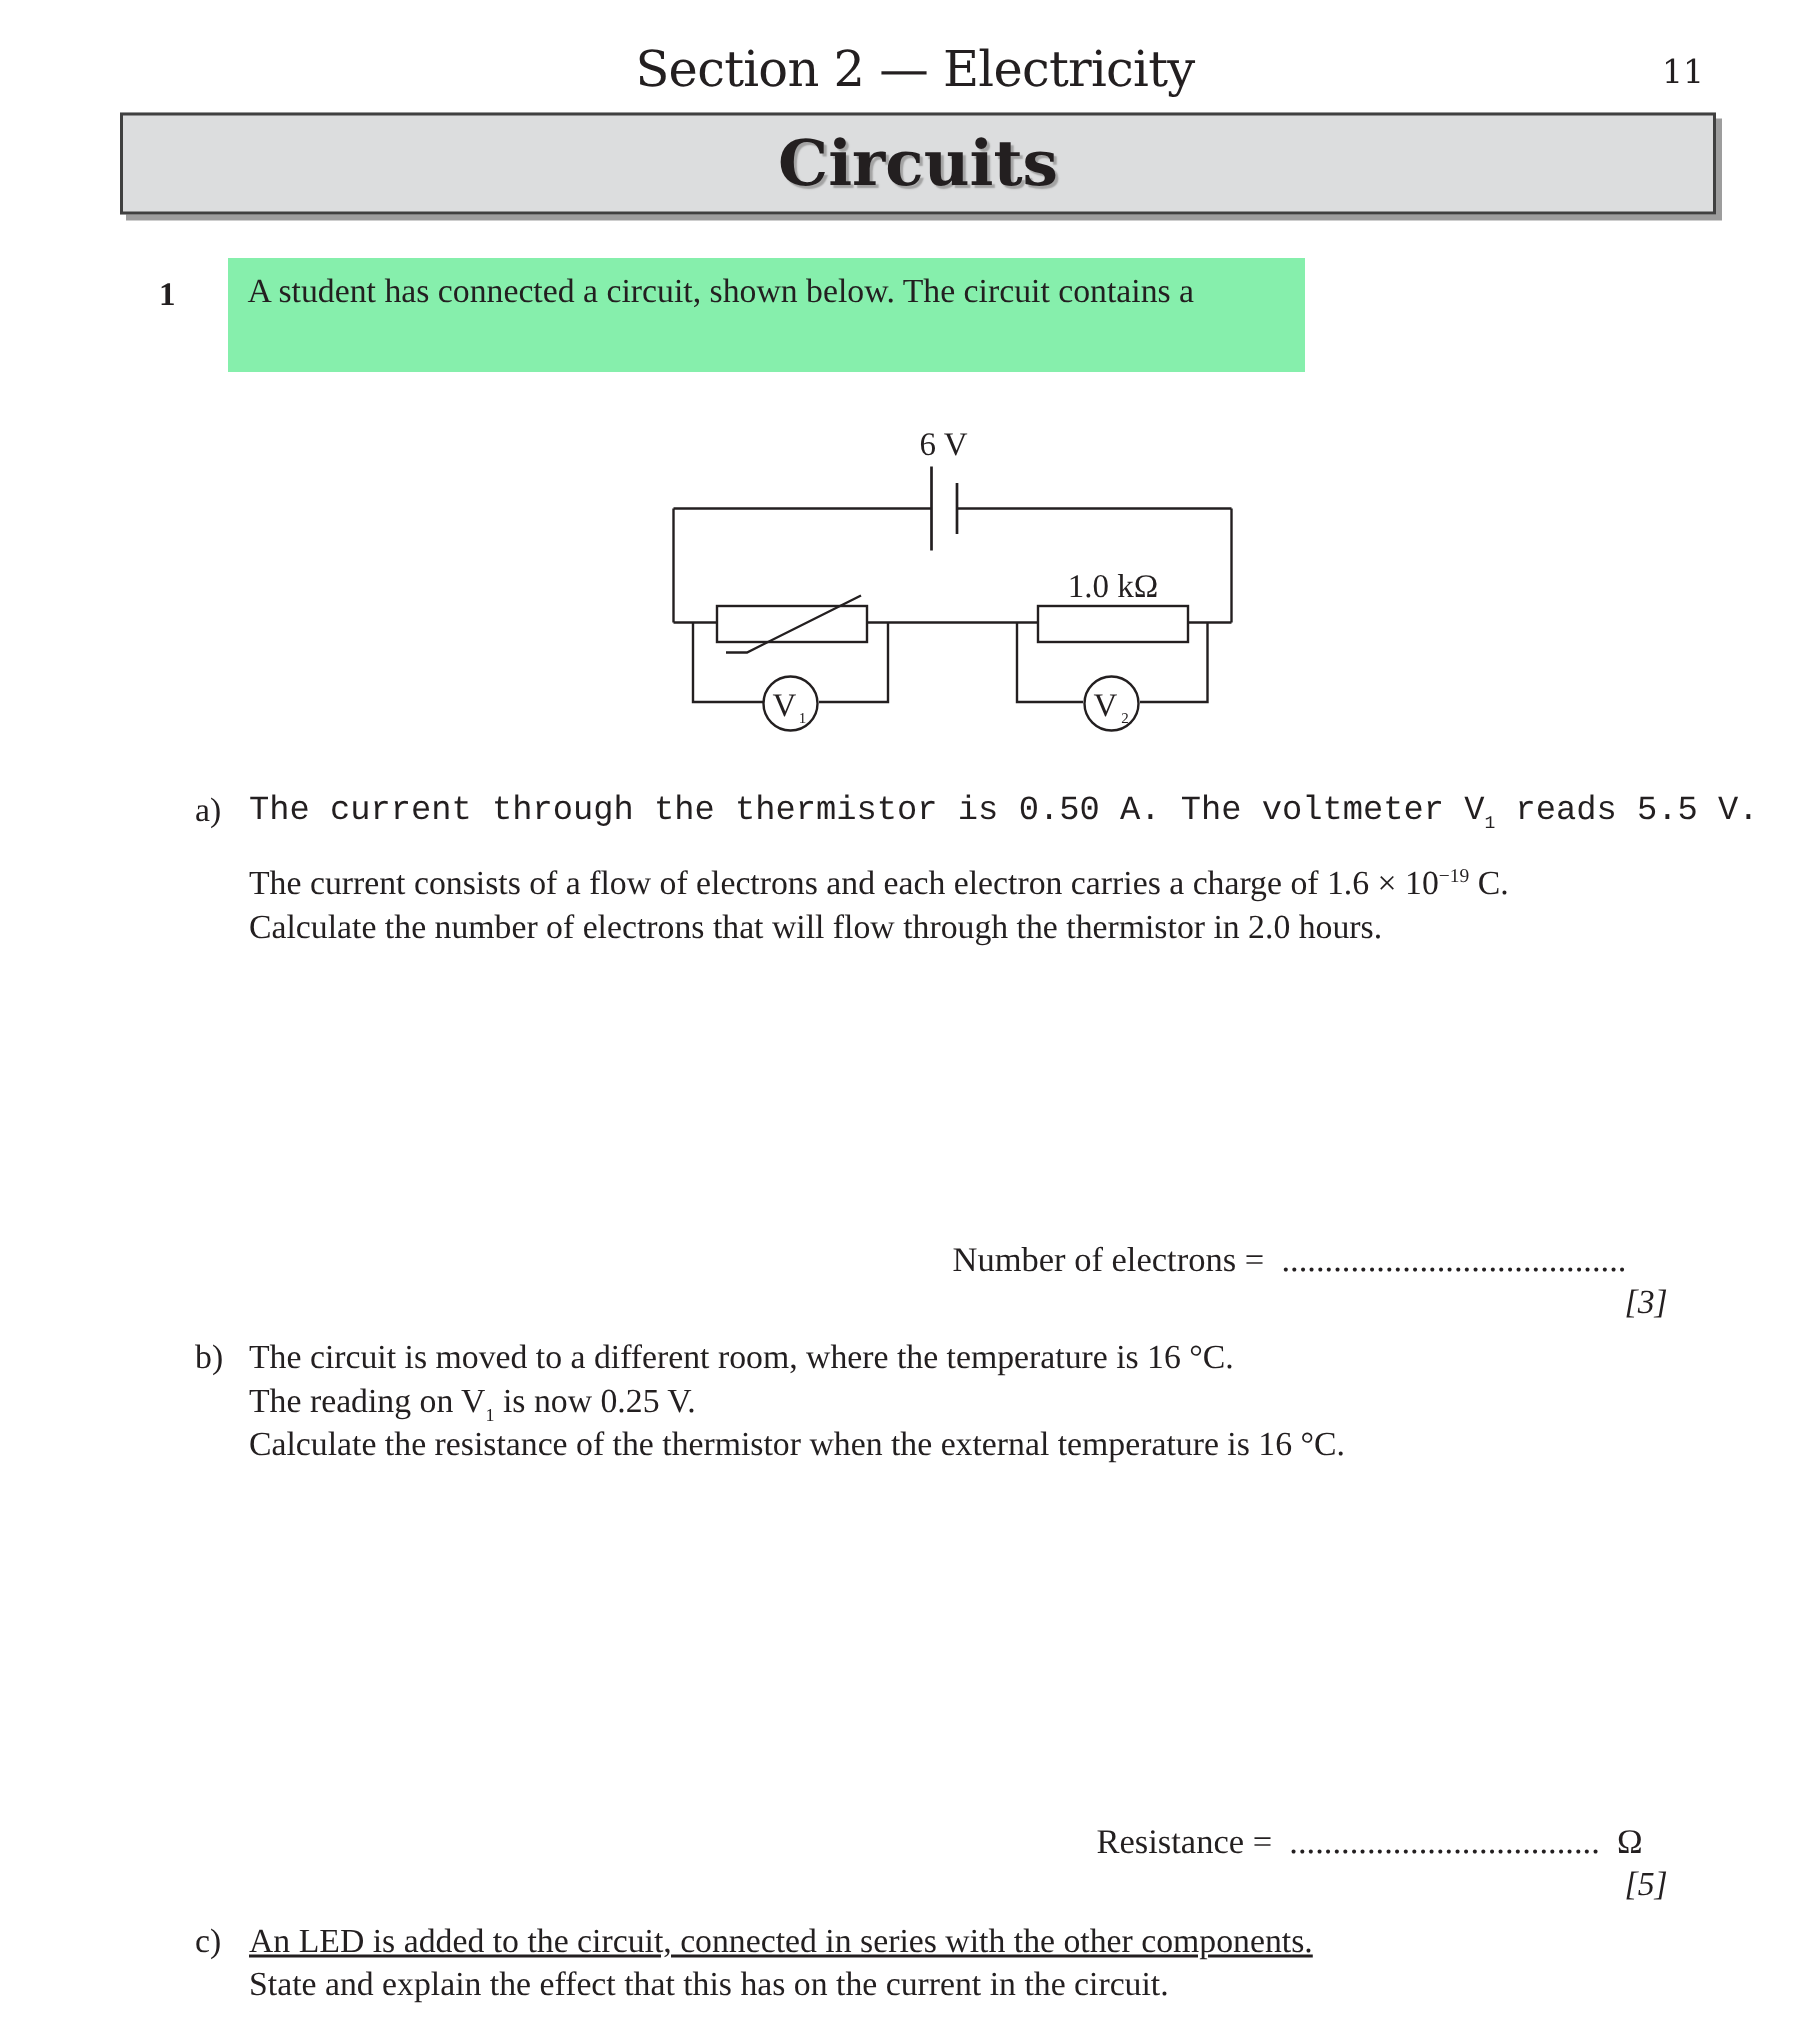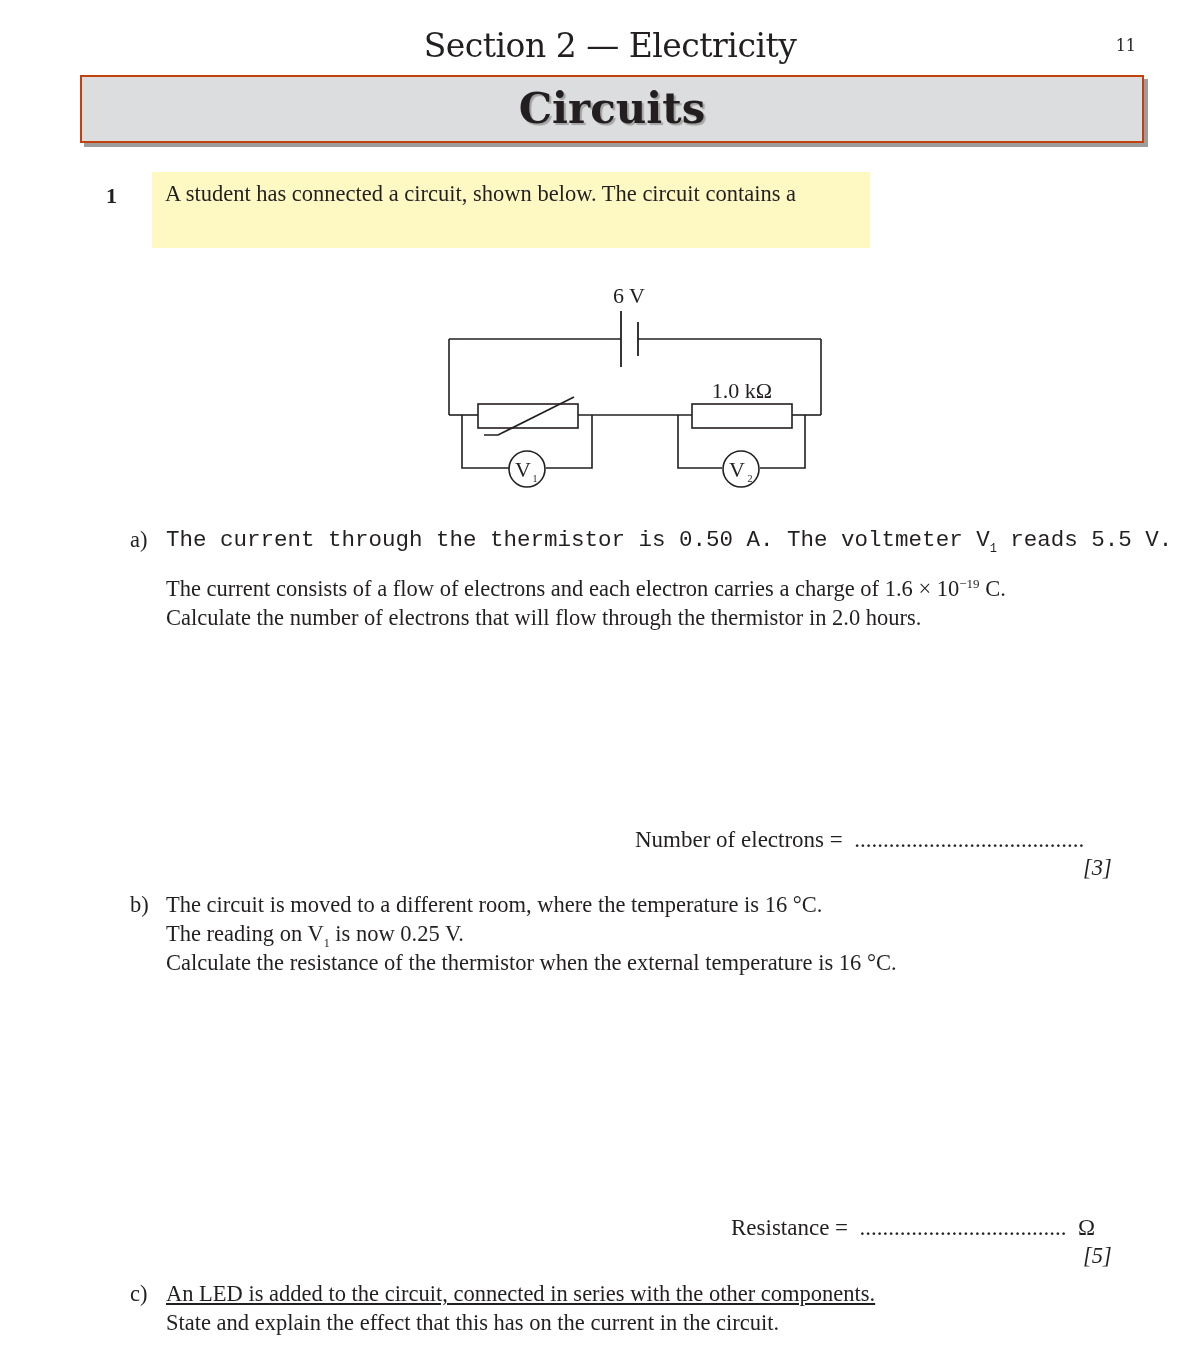--- a/index.html
+++ b/index.html
@@ -7,38 +7,38 @@
       width: 1200px; height: 1358px; position: relative; overflow: hidden;
       font-family: "Liberation Serif", serif; color: #231f20;
     }
     .section-title {
       position: absolute; left: 0; width: 1220px; top: 26px; text-align: center;
       font-family: "DejaVu Serif", serif; font-size: 33px; letter-spacing: -0.5px;
       color: #231f20;
     }
     .page-number {
       position: absolute; right: 64px; top: 36px;
-      font-family: "DejaVu Serif", serif; font-size: 16px; color: #231f20;
+      font-family: "DejaVu Serif", serif; font-size: 22px; color: #231f20;
     }
     .title-box {
       position: absolute; left: 80px; top: 75px; width: 1060px; height: 64px;
-      background: #dcddde; border: 2px solid #c2410c;
+      background: #dcddde; border: 2px solid #404040;
       box-shadow: 4px 4px 0 #9d9d9d;
     }
     .title-box .title {
       width: 100%; text-align: center; line-height: 64px;
       font-family: "DejaVu Serif", serif; font-weight: bold; font-size: 42px;
       color: #231f20; text-shadow: 2px 2px 1px #a3a3a3; letter-spacing: 0px;
     }
     .qnum {
       position: absolute; left: 106px; top: 183px; font-size: 22px; font-weight: bold;
     }
     .intro-box {
       position: absolute; left: 152px; top: 172px; width: 718px; height: 76px;
-      background: #fef9c3;
+      background: #86efac;
     }
     .intro-box .line {
       position: absolute; left: 13px; font-size: 22.5px; white-space: nowrap;
     }
     .text-line {
       position: absolute; font-size: 22.5px; white-space: nowrap; color: #231f20;
     }
     .label { position: absolute; font-size: 22.5px; }
     sub { font-size: 12px; vertical-align: -6px; }
     sup { font-size: 13px; vertical-align: 8px; }

